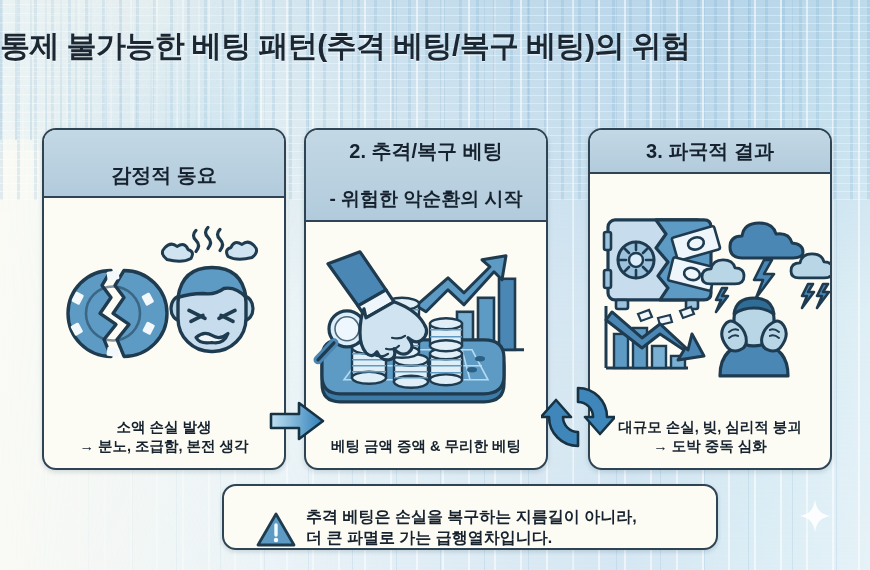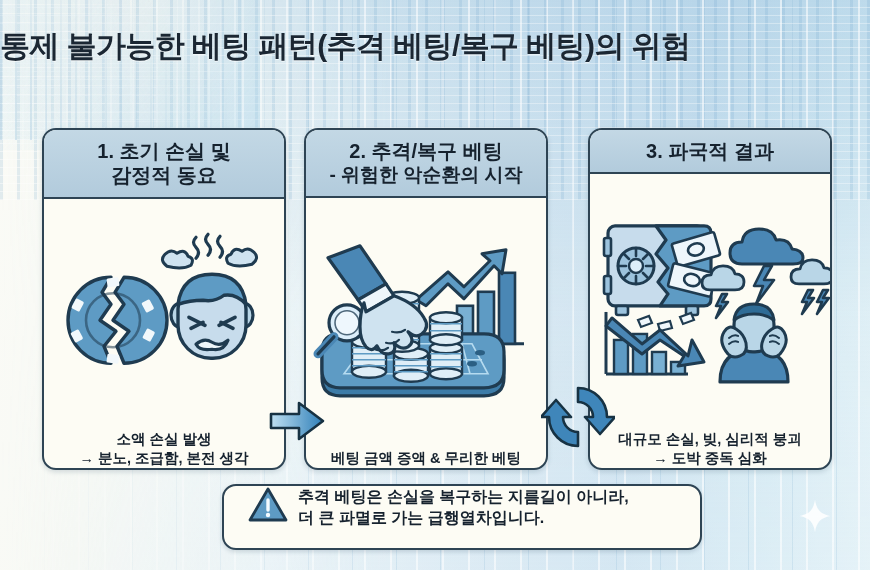--- a/index.html
+++ b/index.html
@@ -77,42 +77,42 @@
   .panel-head{
     background:linear-gradient(180deg,#c3d8e5,#b2cbdc);
     border-bottom:2.5px solid #2e4454;
     padding:9px 6px 9px;
     text-align:center;
     color:#16222e;
     font-weight:bold;
     line-height:1.22;
   }
   .panel-head .l1{font-size:20px;display:block;}
-  .panel-head .l2{font-size:20px;display:block;}
+  .panel-head .l2{font-size:20px;display:block;margin-top:24px;}
   .panel-head.sub .l2{font-size:19px;}
   .panel-art{flex:1;position:relative;background:#fdfcf4;}
   .panel-art svg{position:absolute;inset:0;width:100%;height:100%;}
   .panel-foot{
-    padding:4px 6px 0;text-align:center;
+    padding:4px 6px 12px;text-align:center;
     font-size:14.5px;font-weight:bold;line-height:1.3;color:#16222e;
   }
   .panel-foot span{display:block;}
 
   
   .connector{position:absolute;z-index:6;}
   #arrow1{left:269px;top:272px;width:56px;height:42px;}
   #arrow2{left:541px;top:252px;width:74px;height:74px;}
 
   
   #banner{
     position:absolute;left:222px;top:484px;width:428px;height:62px;z-index:7;
     background:#fdfcf4;
     border:2.5px solid #2e4454;border-radius:14px;
-    display:flex;align-items:flex-start;gap:10px;
-    padding:0 24px;
+    display:flex;align-items:flex-end;gap:10px;
+    padding:0 32px;
     box-shadow:0 2px 4px rgba(40,70,95,.18);
   }
   #banner .warn{flex:0 0 auto;width:40px;height:37px;}
   #banner .btext{
     font-size:16px;font-weight:bold;color:#16222e;line-height:1.32;
   }
   #banner .btext span{display:block;}
 </style>
 </head>
 <body>
@@ -127,21 +127,20 @@
     <path d="M20 2 C21.6 13 26.5 18 37 20 C26.5 22 21.6 27 20 38 C18.4 27 13.5 22 3 20 C13.5 18 18.4 13 20 2 Z" fill="#ffffff" opacity=".92"></path>
   </svg>
 </div>
 
 <div id="title">통제 불가능한 베팅 패턴(추격 베팅/복구 베팅)의 위험</div>
 
 <div id="panels">
 
   <div class="panel" id="panel1">
     <div class="panel-head">
-      <span class="l1">1. 초기 손실 및</span>
       <span class="l2">감정적 동요</span>
     </div>
     <div class="panel-art">
       <svg viewBox="0 0 240 165">
 
         <g transform="translate(22,44)">
           <path d="M45 3 A43 43 0 1 0 45 89 L38 72 L50 57 L34 46 L45 30 L36 18 Z" fill="#5e9bc4" stroke="#1f3b50" stroke-width="3.4" stroke-linejoin="round"></path>
           <path d="M49 3 A43 43 0 0 1 49 89 L42 72 L54 57 L38 46 L49 30 L40 18 Z" fill="#5e9bc4" stroke="#1f3b50" stroke-width="3.4" stroke-linejoin="round" transform="translate(9,0)"></path>
           <circle cx="47" cy="46" r="27" fill="none" stroke="#1f3b50" stroke-width="2.6" opacity=".55"></circle>
           <g fill="#f2f8fb">

